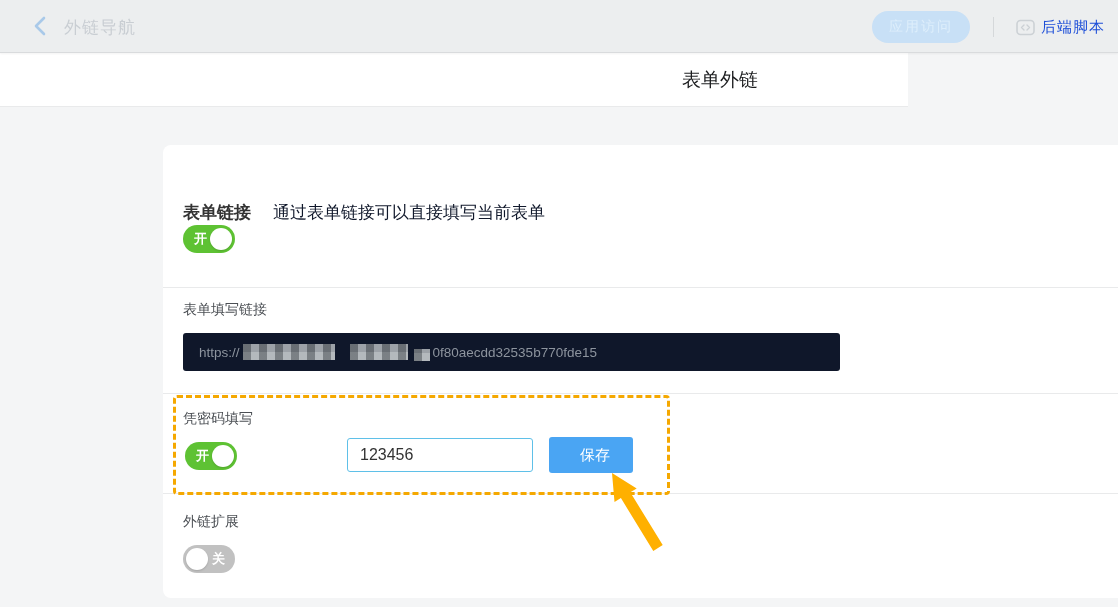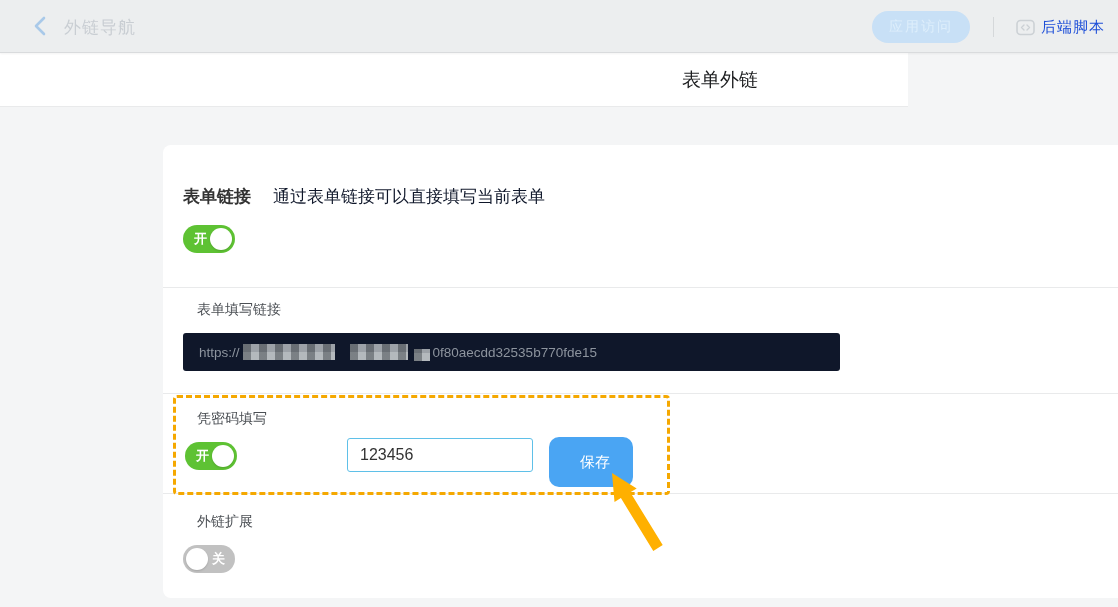--- a/index.html
+++ b/index.html
@@ -51,21 +51,21 @@
   
   .card {
     position:absolute; left:163px; top:145px; width:990px; height:453px;
     background:#ffffff; border-radius:8px;
   }
   .section-divider { position:absolute; left:0; width:100%; height:1px; background:#e9eaeb; }
   .divider-1 { top:142px; }
   .divider-2 { top:248px; }
   .divider-3 { top:348px; }
 
-  .heading-row { position:absolute; left:20px; top:20px; display:flex; align-items:baseline; gap:22px; }
+  .heading-row { position:absolute; left:20px; top:36px; display:flex; align-items:baseline; gap:22px; }
   .section-heading { font-size:17px; font-weight:bold; color:#333; }
   .section-desc { font-size:17px; color:#0f172a;margin-top:20px; }
 
   
   .toggle { position:absolute; width:52px; height:28px; border-radius:14px; cursor:pointer; }
   .toggle .knob {
     position:absolute; top:3px; width:22px; height:22px; border-radius:50%;
     background:#fff; box-shadow:0 1px 2px rgba(0,0,0,0.15);
   }
   .toggle .t-label {
@@ -75,21 +75,21 @@
   .toggle.on  { background:#5ec233; }
   .toggle.on .knob { right:3px; }
   .toggle.on .t-label { left:11px; }
   .toggle.off { background:#c1c1c1; }
   .toggle.off .knob { left:3px; }
   .toggle.off .t-label { right:10px; }
   .toggle-1 { left:20px; top:80px; }
   .toggle-2 { left:22px; top:297px; }
   .toggle-3 { left:20px; top:400px; }
 
-  .field-label { position:absolute; left:34px; font-size:14px; color:#4b4f54; }
+  .field-label { position:absolute; left:20px; font-size:14px; color:#4b4f54; }
   .label-fill  { top:156px; }
   .label-pass  { top:265px; }
   .label-ext   { top:368px; }
 
   
   .url-box {
     position:absolute; left:20px; top:188px; width:657px; height:38px;
     background:#0f172a; border-radius:3px;
     display:flex; align-items:center; padding-left:16px;
     font-size:13.5px; color:#8d949e; cursor:text;
@@ -111,22 +111,22 @@
   .link-action { font-size:15px; color:#55a1e5; cursor:pointer; text-decoration:none; white-space:nowrap; }
 
   
   .pass-input {
     position:absolute; left:184px; top:293px; width:186px; height:34px;
     border:1px solid #5fc0e8; border-radius:3px; background:#fff;
     font-size:16px; color:#333; padding:0 12px;
     font-family:inherit; outline:none;
   }
   .save-btn {
-    position:absolute; left:386px; top:292px; width:84px; height:50px;
-    background:#4aa5f3; border:none; border-radius:10px;
+    position:absolute; left:386px; top:292px; width:84px; height:36px;
+    background:#4aa5f3; border:none; border-radius:3px;
     color:#fff; font-size:15px; cursor:pointer; font-family:inherit;padding-left:8px;
   }
 
   
   .highlight-box {
     position:absolute; left:10px; top:250px; width:497px; height:100px;
     border:3px dashed #f5a800; border-radius:4px;
     pointer-events:none; z-index:6;
   }
 

